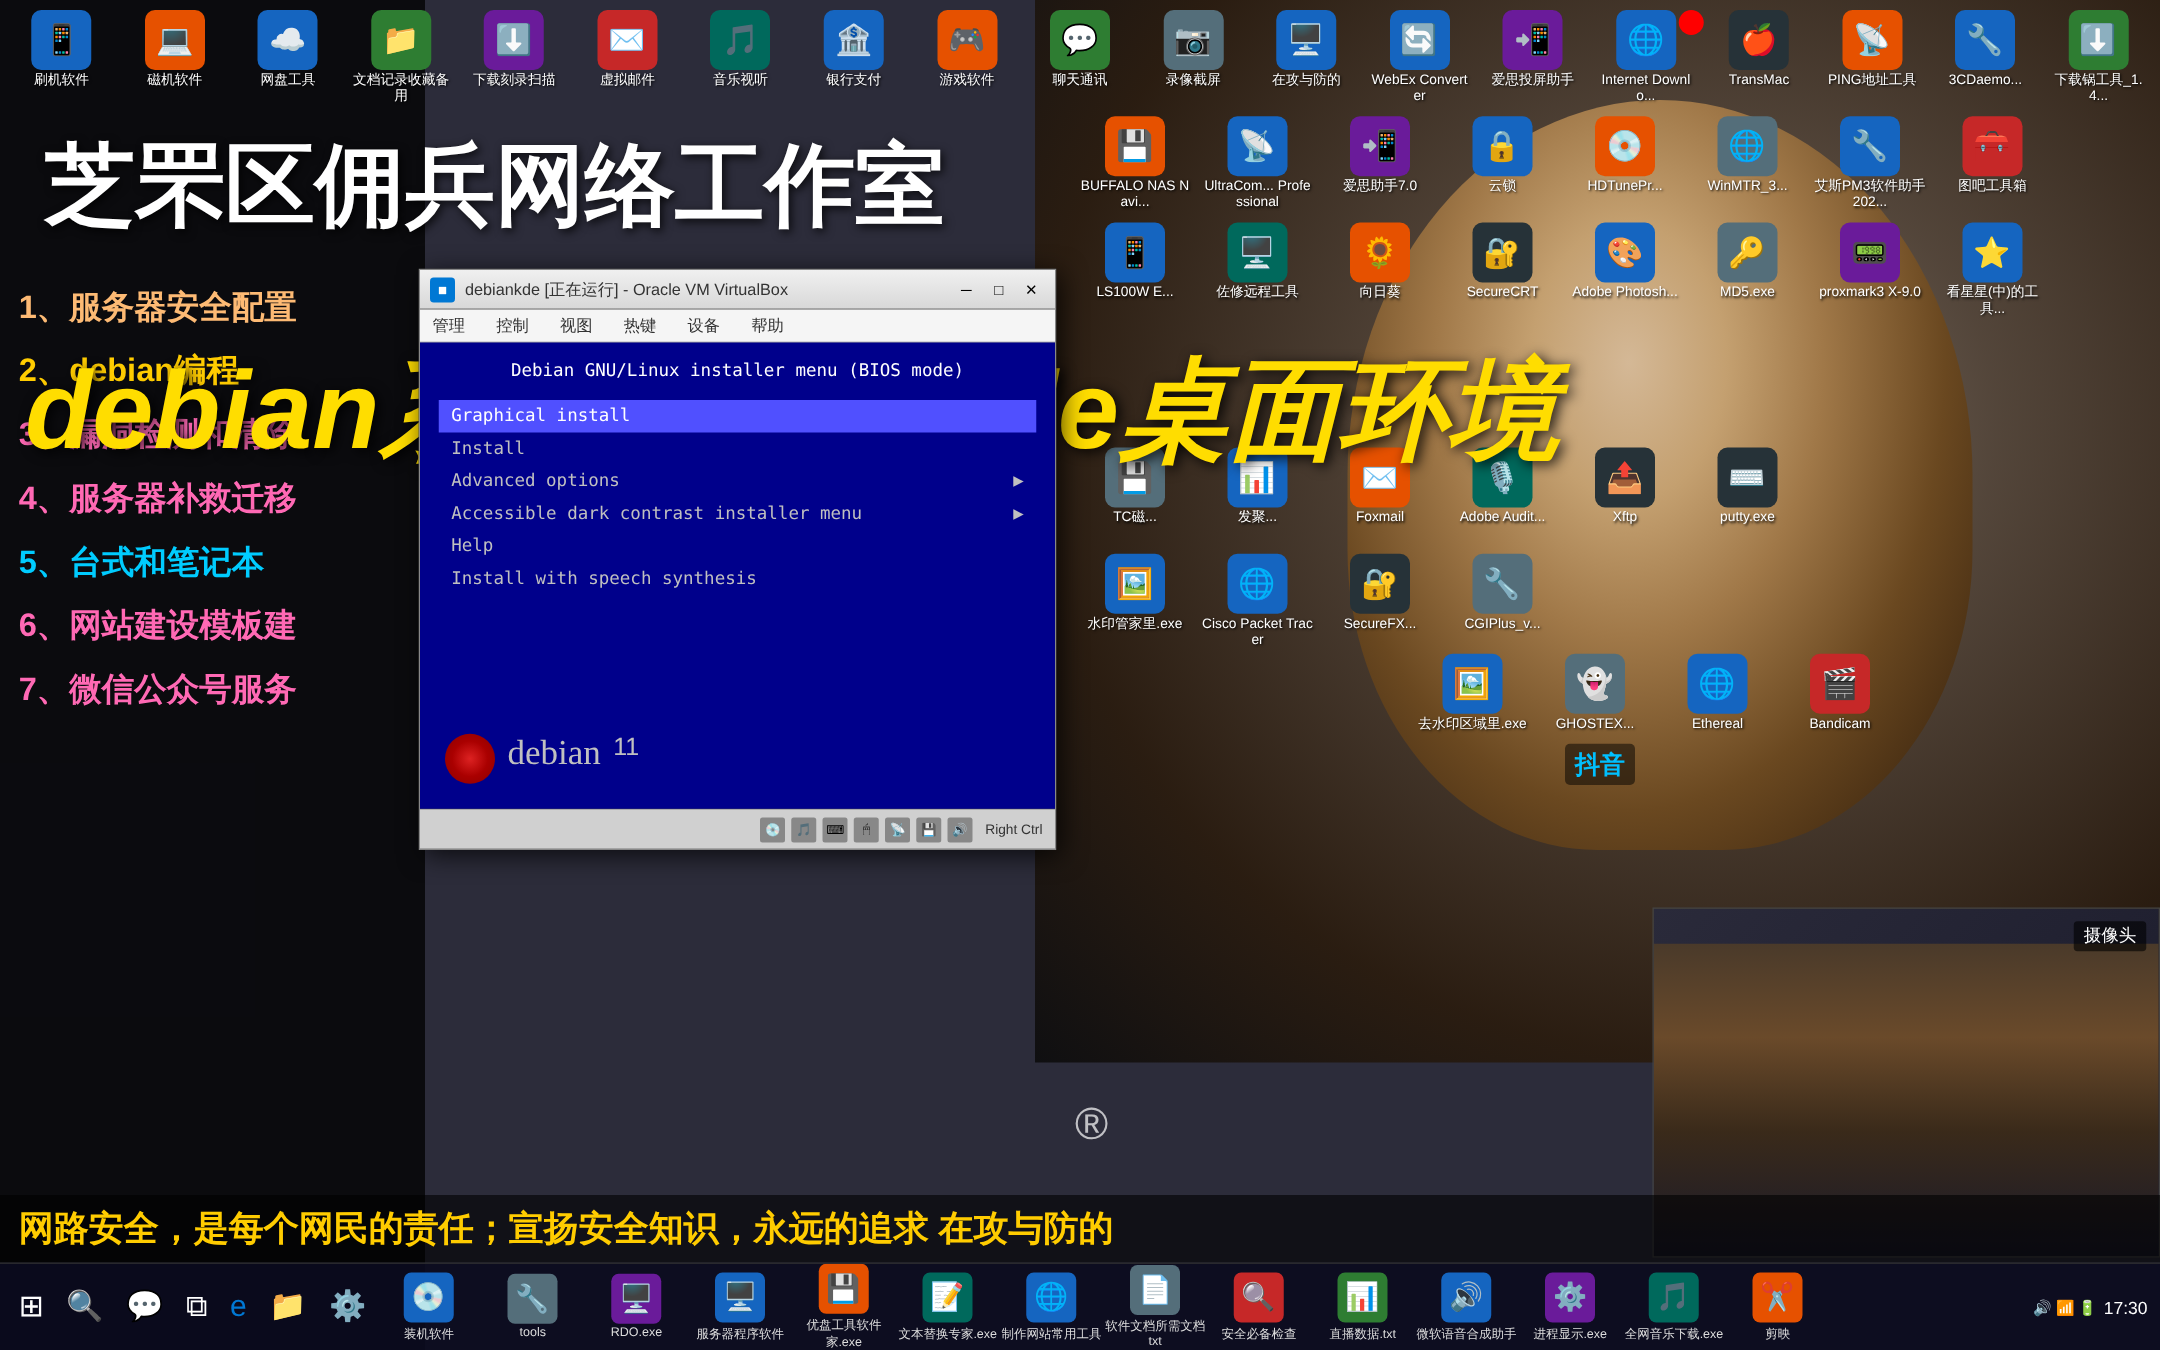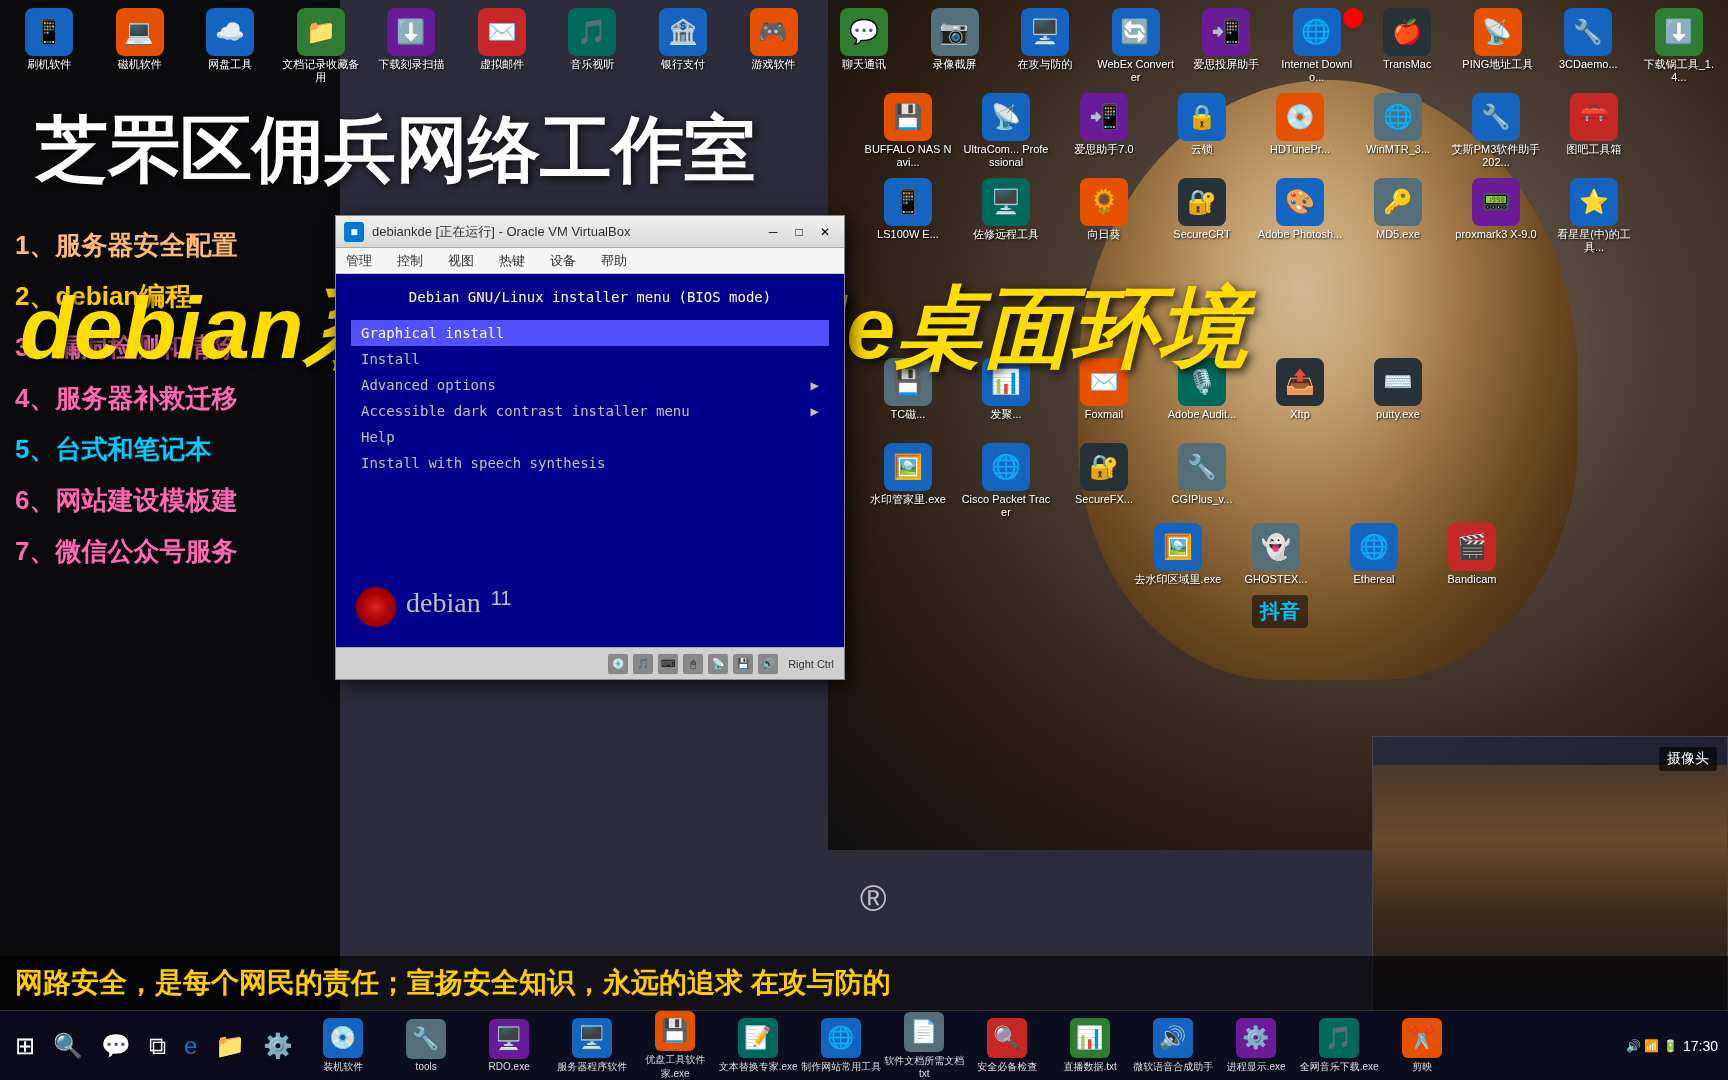--- a/index.html
+++ b/index.html
@@ -359,23 +359,23 @@
     #bottom-text .marquee {
       font-size: 28px;
       color: #ffcc00;
       font-weight: bold;
       white-space: nowrap;
     }
 
     
     #webcam {
       position: absolute;
-      bottom: 64px;
+      bottom: 74px;
       right: 0;
-      width: 356px;
+      width: 406px;
       height: 280px;
       background: linear-gradient(135deg, #2a2a3a, #1a1a2a);
       border: 1px solid #444;
       z-index: 15;
       overflow: hidden;
     }
 
     #webcam .person {
       position: absolute;
       bottom: 0;

